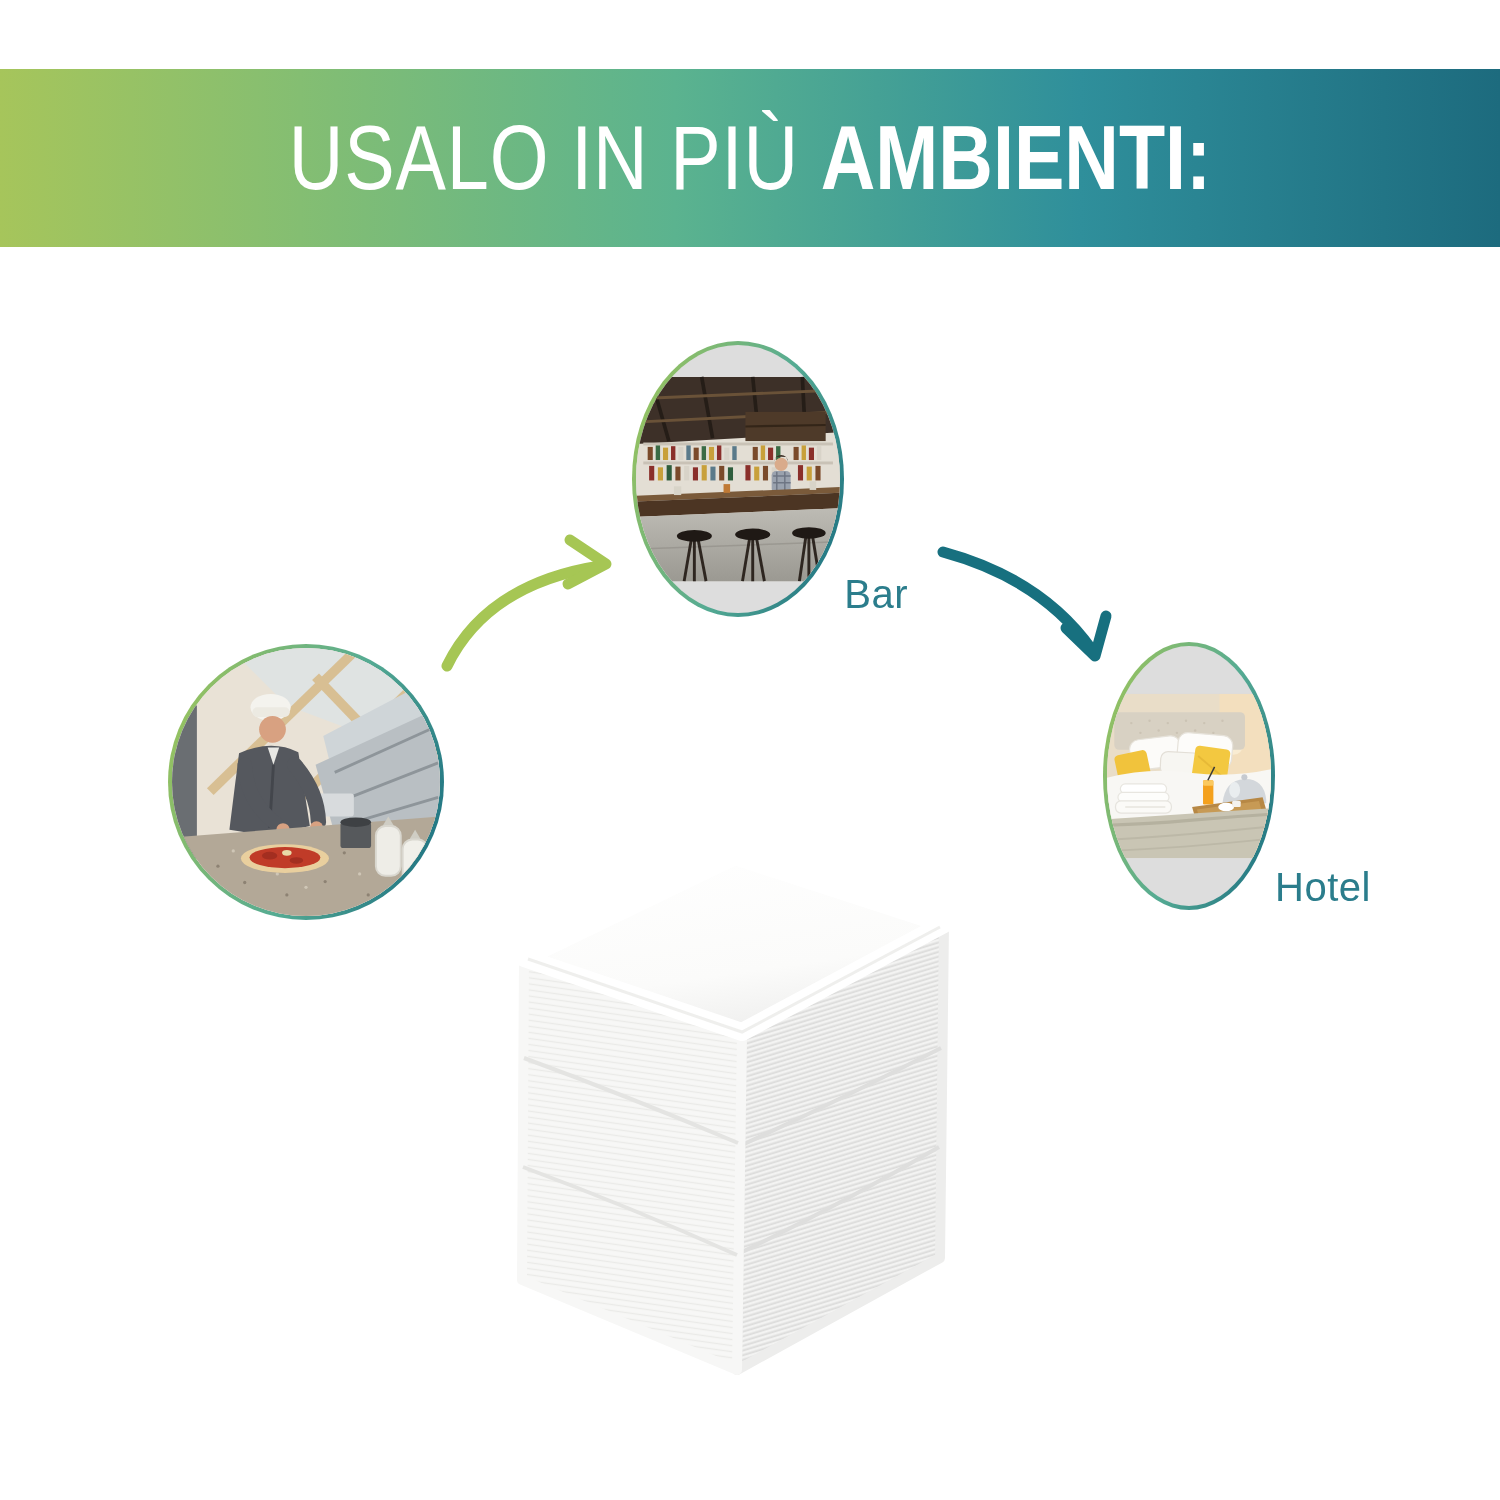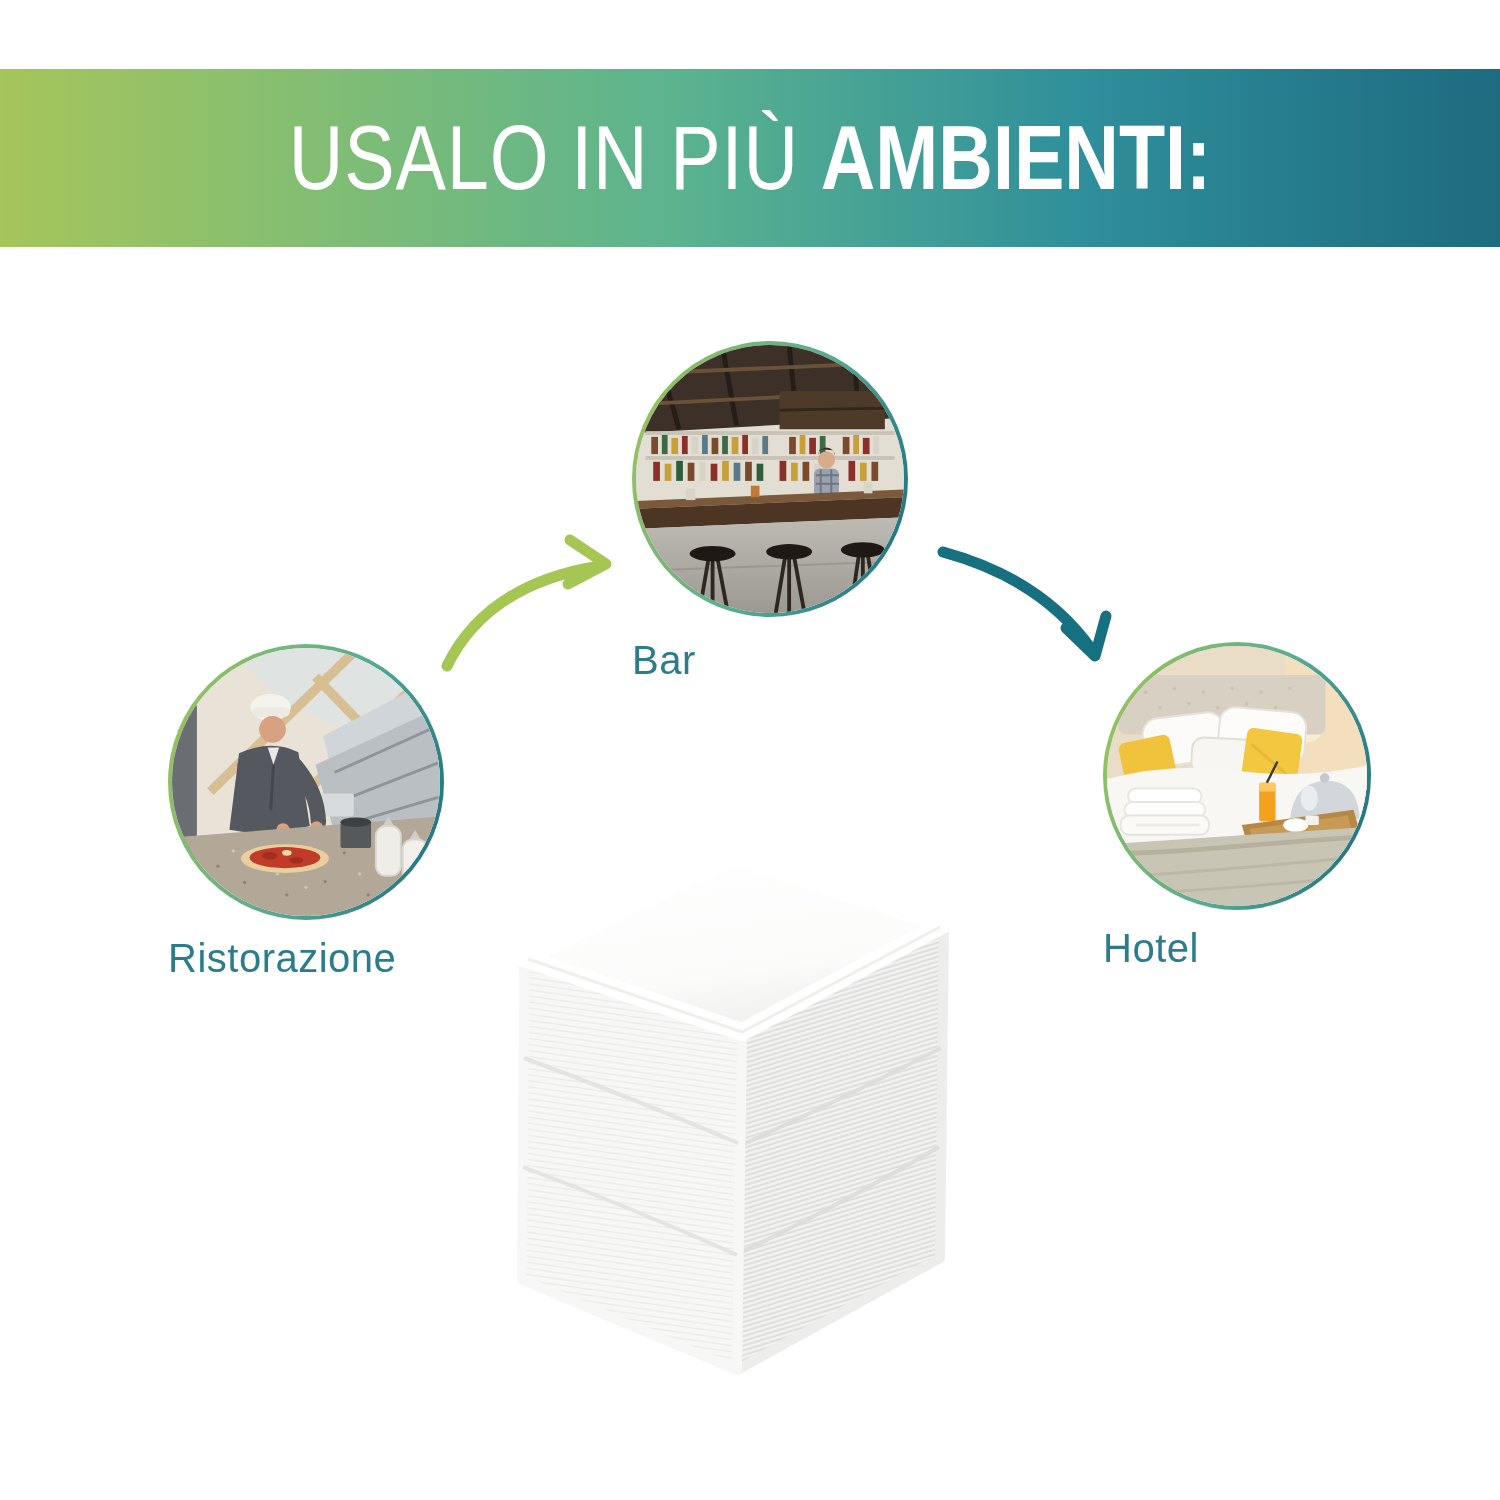--- a/index.html
+++ b/index.html
@@ -40,22 +40,22 @@
     transform-origin: 50% 50%;
   }
   .banner h1 .t-light { font-weight: 400; }
   .banner h1 .t-bold  { font-weight: 700; letter-spacing: 0px; }
 
   
   .env {
     position: absolute;
     margin: 0;
     display: flex;
-    flex-direction: column;
-    align-items: flex-start;
+    flex-direction: row;
+    align-items: flex-end;
   }
   .ring {
     border-radius: 50%;
     padding: 4px;
     background: linear-gradient(110deg, #9cc45c 5%, #55ab93 55%, #1c7082 95%);
     box-sizing: border-box;
   }
   .photo {
     border-radius: 50%;
     overflow: hidden;
@@ -315,21 +315,20 @@
 
           <g>
             <polygon points="220,186 226,176 232,186" fill="#cfcdc4"></polygon>
             <rect x="213" y="186" width="26" height="52" rx="10" fill="#eeede7" stroke="#d9d7cf" stroke-width="2"></rect>
             <polygon points="248,200 254,190 260,200" fill="#cfcdc4"></polygon>
             <rect x="241" y="200" width="26" height="52" rx="10" fill="#f1f0ea" stroke="#d9d7cf" stroke-width="2"></rect>
           </g>
         </svg>
       </div>
     </div>
-    <figcaption>Ristorazione</figcaption>
   </figure>
 
   <figure class="env env-hotel">
     <div class="ring">
       <div class="photo">
         <svg viewBox="0 0 270 270">
           <rect width="270" height="270" fill="#e9ddc8"></rect>
           <rect x="185" y="0" width="85" height="270" fill="#f3dfbe"></rect>
           <circle cx="208" cy="84" r="16" fill="#f9ecd2"></circle>
 

